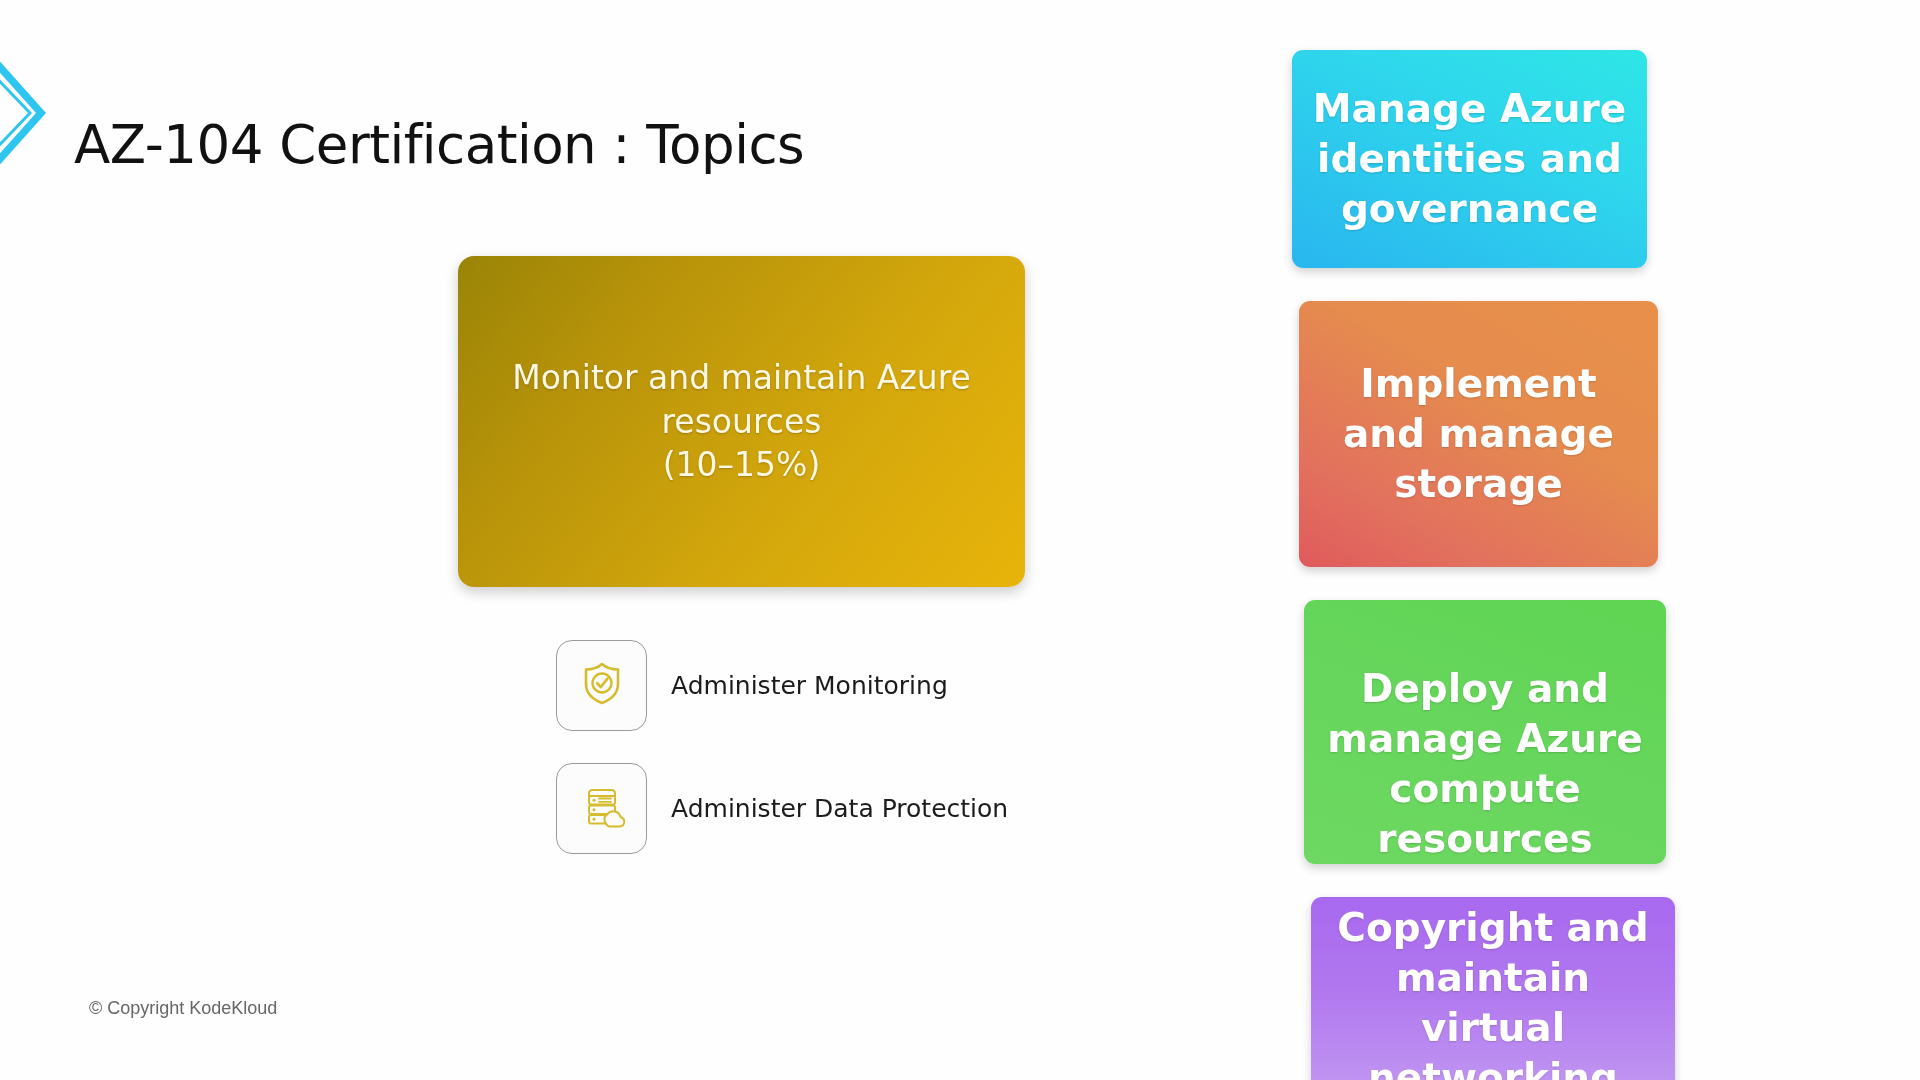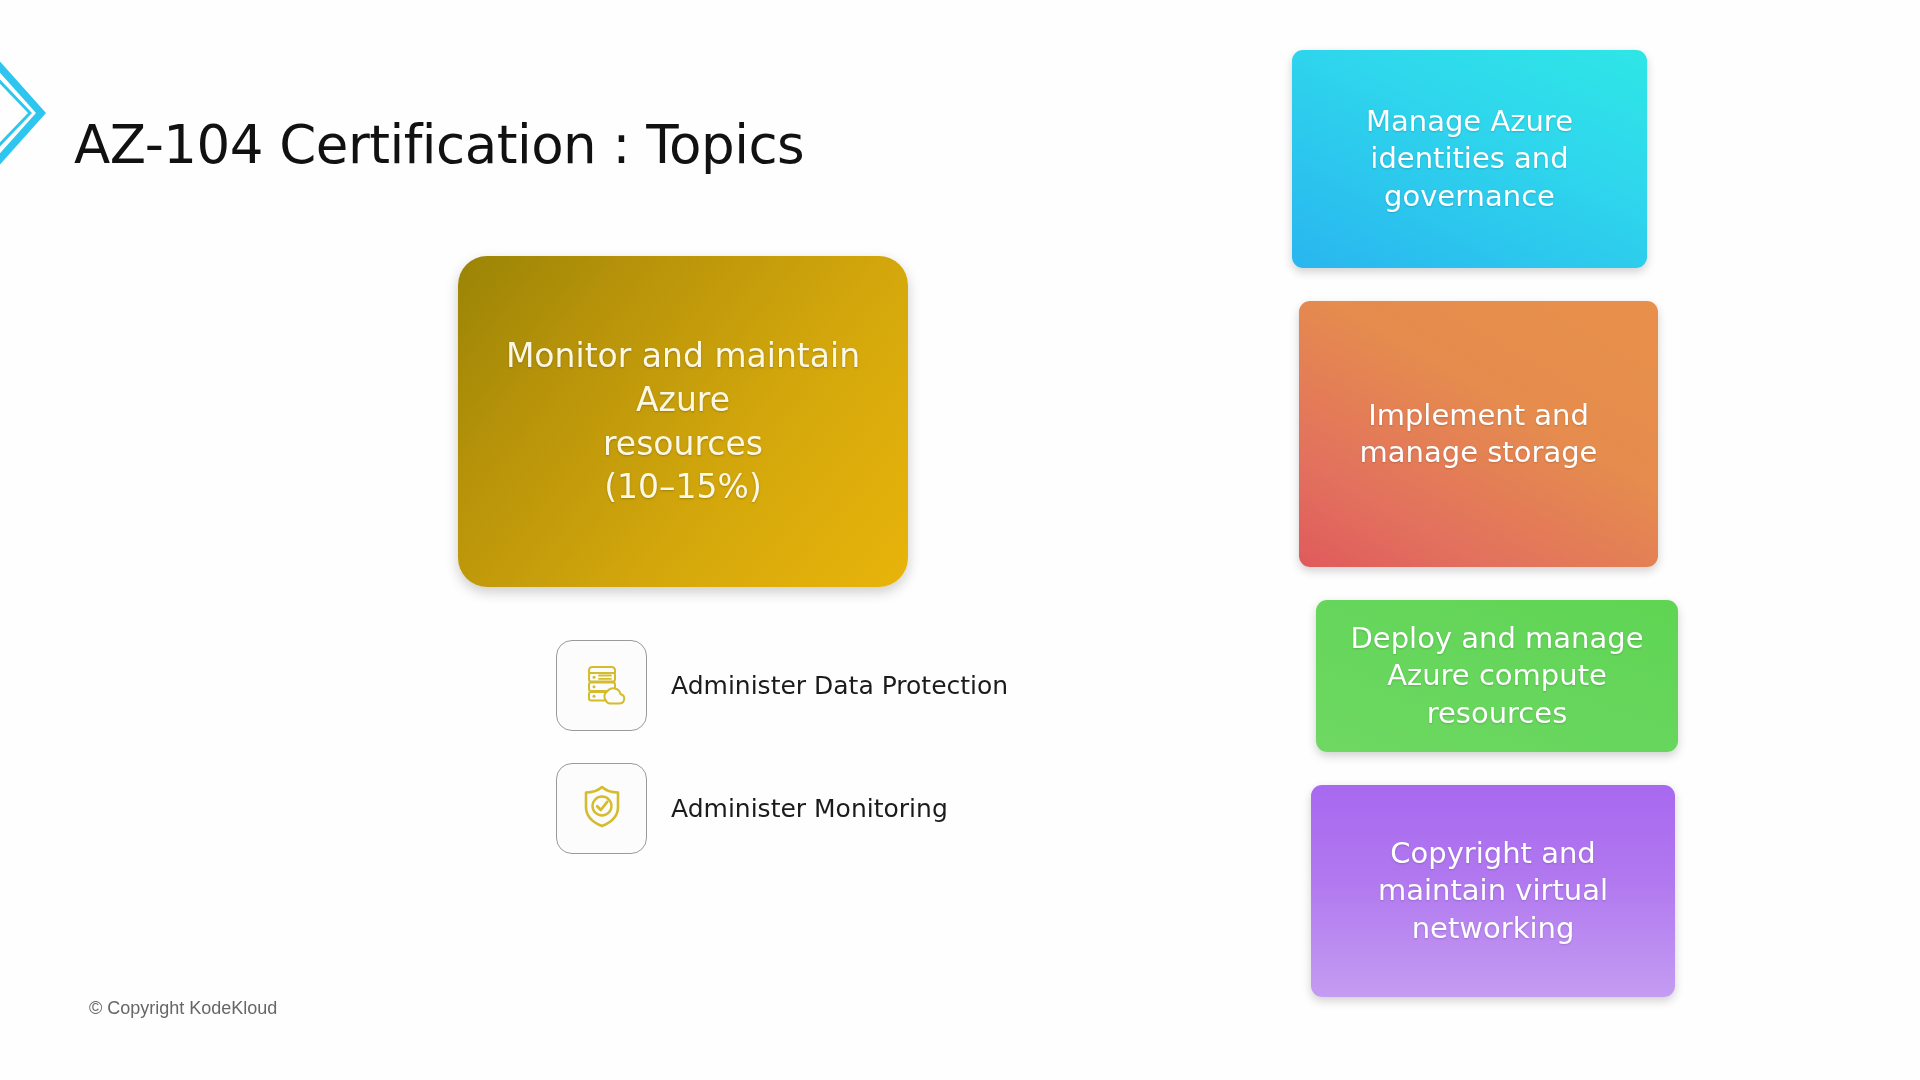--- a/index.html
+++ b/index.html
@@ -41,23 +41,23 @@
     letter-spacing: -0.5px;
     white-space: nowrap;
     font-family: "DejaVu Sans", sans-serif;
   }
 
   
   .gold-card {
     position: absolute;
     left: 458px;
     top: 256px;
-    width: 450px;
+    width: 567px;
     height: 331px;
-    border-radius: 29px;
+    border-radius: 16px;
     background: linear-gradient(128deg, #9a8406 0%, #b9940a 28%, #d3a70c 62%, #e8b40a 100%);
     box-shadow: 0 5px 13px rgba(0,0,0,0.20);
     display: flex;
     align-items: center;
     justify-content: center;
   }
   .gold-card-text {
     color: #fdf8e4;
     font-size: 33px;
     line-height: 1.32;
@@ -109,44 +109,46 @@
   .domain-card {
     border-radius: 11px;
     display: flex;
     align-items: center;
     justify-content: center;
     box-shadow: 0 4px 10px rgba(0,0,0,0.18);
     margin-bottom: 33px;
   }
   .domain-card-text {
     color: #ffffff;
-    font-size: 29px;
+    font-size: 39px;
     line-height: 1.28;
     text-align: center;
     font-family: "DejaVu Sans", sans-serif;
     text-shadow: 0 1px 2px rgba(0,0,0,0.16);
     padding: 0 18px;
+    font-weight: bold;
   }
   .card-identities {
     width: 355px;
     height: 218px;
     margin-left: 0px;
     background: linear-gradient(205deg, #2ee6e6 0%, #2fd8ec 35%, #29b6ef 100%);
   }
   .card-storage {
     width: 359px;
     height: 266px;
     margin-left: 7px;
     background: linear-gradient(210deg, #e8904a 0%, #e58c4e 40%, #e2705e 78%, #e05a5c 100%);
   }
   .card-compute {
     width: 362px;
-    height: 152px;
-    margin-left: 24px;
+    height: 264px;
+    margin-left: 12px;
     background: linear-gradient(200deg, #5fd553 0%, #66d65c 50%, #6ed862 100%);
+    align-items: flex-end;
   }
   .card-networking {
     width: 364px;
     height: 212px;
     margin-left: 19px;
     background: linear-gradient(180deg, #a869ef 0%, #b178ef 45%, #c49cf2 100%);
   }
 
   
   .copyright {
@@ -172,20 +174,33 @@
 
   <h1 class="page-title">AZ-104 Certification : Topics</h1>
 
   <div class="gold-card">
     <div class="gold-card-text">Monitor and maintain Azure
 resources
 (10–15%)</div>
   </div>
 
   <div class="sub-list">
+
+    <div class="sub-item">
+      <div class="icon-box">
+        <span>
+          <svg width="52" height="52" viewBox="0 0 52 52" fill="none" xmlns="http://www.w3.org/2000/svg">
+            <path d="M26 7 C31 11.5 37 12.5 42 12.5 V27 C42 36.5 35 42.5 26 46 C17 42.5 10 36.5 10 27 V12.5 C15 12.5 21 11.5 26 7 Z" stroke="#d4bc2e" stroke-width="2.6" fill="none" stroke-linejoin="round"></path>
+            <circle cx="26" cy="26" r="9.5" stroke="#d4bc2e" stroke-width="2.4" fill="none"></circle>
+            <path d="M21.2 26.2 L24.8 30 L31.2 21.8" stroke="#d4bc2e" stroke-width="2.8" fill="none" stroke-linecap="round" stroke-linejoin="round"></path>
+          </svg>
+        </span>
+      </div>
+      <span class="sub-label">Administer Monitoring</span>
+    </div>
 
     <div class="sub-item">
       <div class="icon-box">
         <span>
           <svg width="52" height="52" viewBox="0 0 52 52" fill="none" xmlns="http://www.w3.org/2000/svg">
             <path d="M13 13.5 Q13 10 16.5 10 H35.5 Q39 10 39 13.5 V16 H13 Z" stroke="#d4bc2e" stroke-width="2" fill="none" stroke-linejoin="round"></path>
             <rect x="13" y="16" width="26" height="8.5" rx="2" stroke="#d4bc2e" stroke-width="2" fill="none"></rect>
             <rect x="13" y="25.5" width="26" height="8.5" rx="2" stroke="#d4bc2e" stroke-width="2" fill="none"></rect>
             <rect x="13" y="35" width="26" height="8.5" rx="2" stroke="#d4bc2e" stroke-width="2" fill="none"></rect>
             <circle cx="18" cy="20.2" r="1.5" fill="#d4bc2e"></circle>
@@ -193,33 +208,20 @@
             <circle cx="18" cy="39.2" r="1.5" fill="#d4bc2e"></circle>
             <line x1="23" y1="18.5" x2="35" y2="18.5" stroke="#d4bc2e" stroke-width="1.8" stroke-linecap="round"></line>
             <line x1="23" y1="21.8" x2="35" y2="21.8" stroke="#d4bc2e" stroke-width="1.8" stroke-linecap="round"></line>
             <path d="M30 43.5 a6 6 0 0 1 1.2 -9.2 a7.5 7.5 0 0 1 13.4 3 a4.6 4.6 0 0 1 -0.8 9.1 H33.5 a4.2 4.2 0 0 1 -3.5 -2.9 Z" fill="#fcfcfc" stroke="#d4bc2e" stroke-width="2" stroke-linejoin="round"></path>
           </svg>
         </span>
       </div>
       <span class="sub-label">Administer Data Protection</span>
     </div>
 
-    <div class="sub-item">
-      <div class="icon-box">
-        <span>
-          <svg width="52" height="52" viewBox="0 0 52 52" fill="none" xmlns="http://www.w3.org/2000/svg">
-            <path d="M26 7 C31 11.5 37 12.5 42 12.5 V27 C42 36.5 35 42.5 26 46 C17 42.5 10 36.5 10 27 V12.5 C15 12.5 21 11.5 26 7 Z" stroke="#d4bc2e" stroke-width="2.6" fill="none" stroke-linejoin="round"></path>
-            <circle cx="26" cy="26" r="9.5" stroke="#d4bc2e" stroke-width="2.4" fill="none"></circle>
-            <path d="M21.2 26.2 L24.8 30 L31.2 21.8" stroke="#d4bc2e" stroke-width="2.8" fill="none" stroke-linecap="round" stroke-linejoin="round"></path>
-          </svg>
-        </span>
-      </div>
-      <span class="sub-label">Administer Monitoring</span>
-    </div>
-
   </div>
 
   <div class="right-col">
 
     <div class="domain-card card-identities">
       <div class="domain-card-text">Manage Azure identities and governance</div>
     </div>
 
     <div class="domain-card card-storage">
       <div class="domain-card-text">Implement and manage storage</div>

